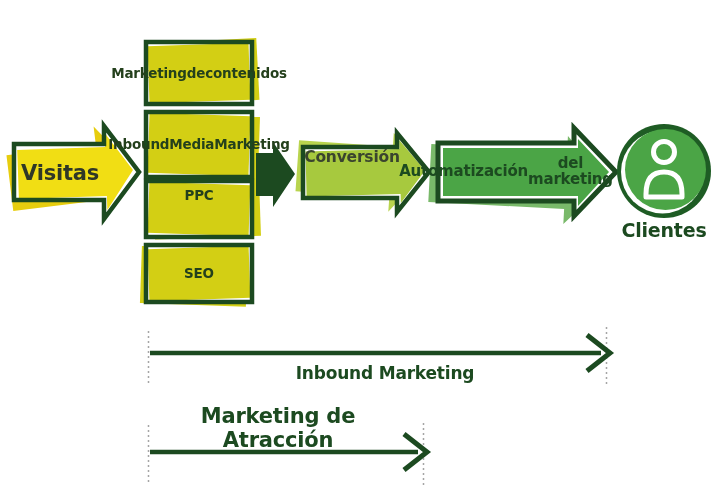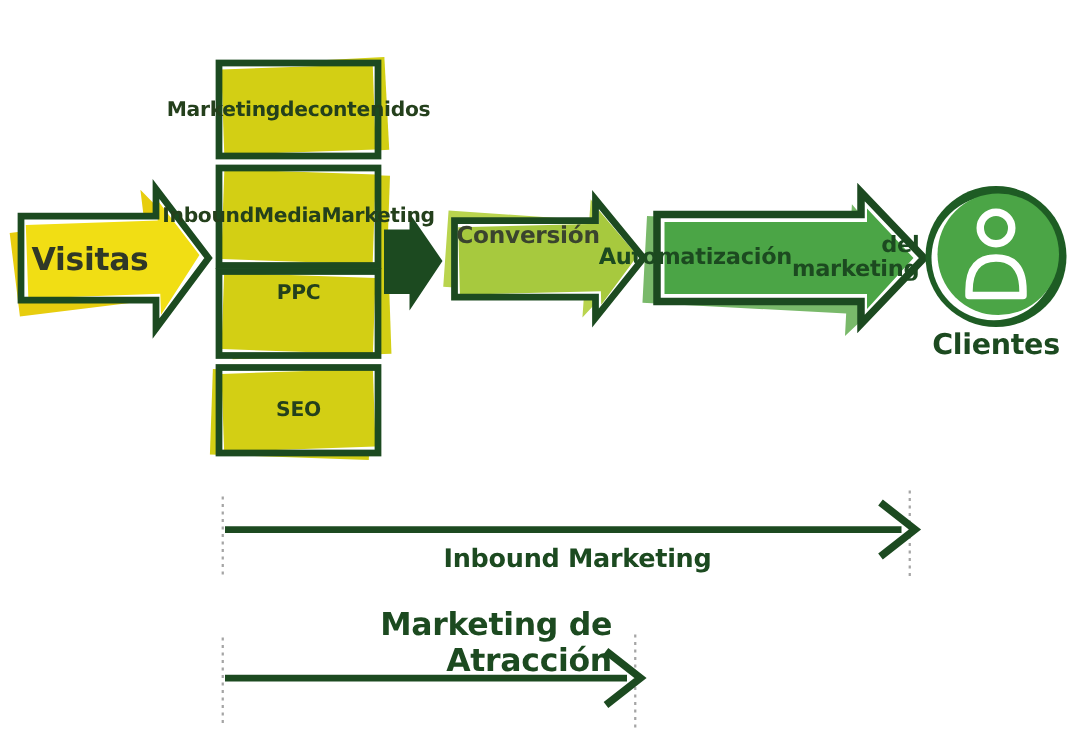--- a/index.html
+++ b/index.html
@@ -6,21 +6,21 @@
   .canvas{
     position:relative;width:727px;height:500px;background:#ffffff;overflow:hidden;
     font-family:"DejaVu Sans","Liberation Sans",sans-serif;
   }
   .canvas svg{position:absolute;left:0;top:0;}
   .label{
     position:absolute;display:flex;align-items:center;justify-content:center;
     text-align:center;font-weight:bold;pointer-events:none;letter-spacing:-0.2px;
   }
   .label span{display:block;}
-  .c-dark{color:#1c4a20;text-align:right;}
+  .c-dark{color:#1c4a20;}
   .c-box{color:#24401c;}
   .c-visitas{color:#303827;}
   .c-conv{color:#3a442e;}
   #visitas-label{left:14px;top:157px;width:92px;height:32px;font-size:21px;}
   .box-label{left:150px;width:98px;font-size:13.5px;line-height:15px;}
   #box1-label{top:44px;height:58px;}
   #box2-label{top:114px;height:61px;}
   #box3-label{top:169px;height:52px;}
   #box4-label{top:247px;height:53px;}
   #conversion-label{left:305px;top:134px;width:94px;height:46px;font-size:15.5px;}

